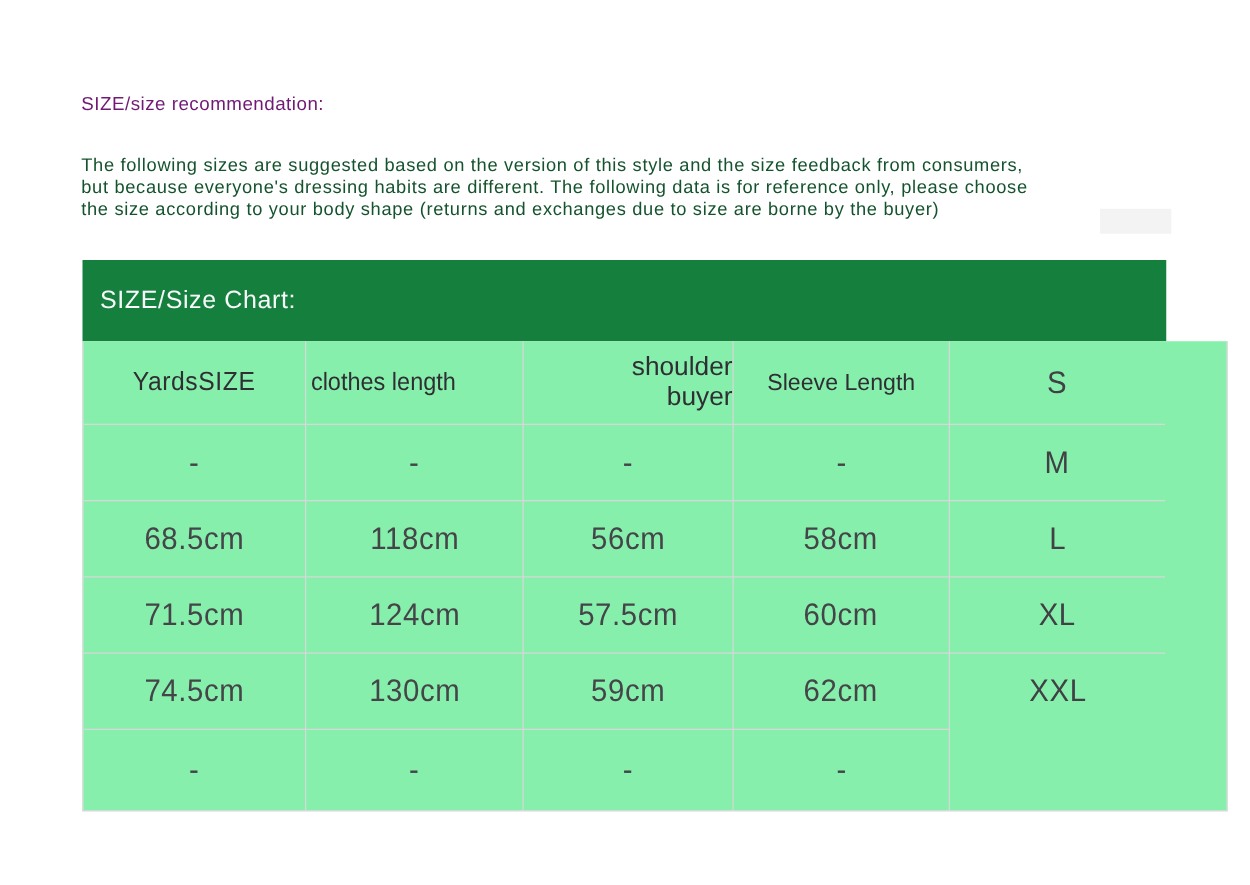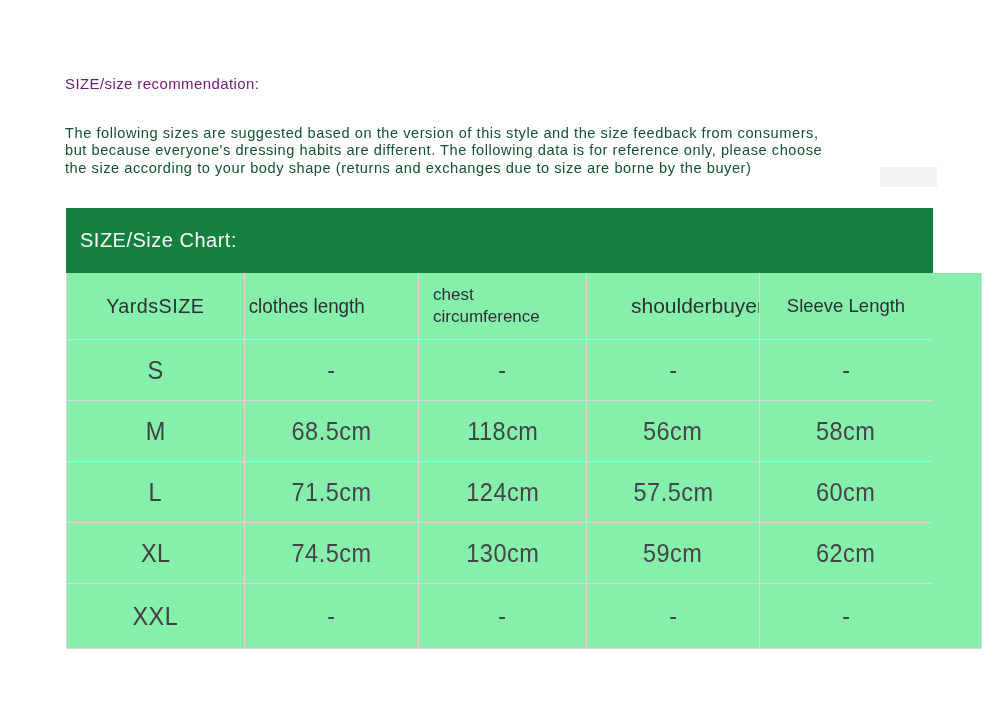--- a/index.html
+++ b/index.html
@@ -59,21 +59,21 @@
   .size-table > .cell:nth-child(5n) { border-right: none; }
   .size-table > .cell:nth-last-child(-n+5) { border-bottom: none; }
 
   
   .h0 { font-size: 21px; letter-spacing: 0.5px; }
   .h1 { font-size: 20px; justify-content: flex-start; padding-right: 3px; }
   .h2 { font-size: 17px; line-height: 22px;
         flex-direction: column; align-items: flex-start; justify-content: center;
         padding-left: 14px; }
   .h3 { font-size: 21px; line-height: 24px;
-        flex-direction: row; align-items: center; justify-content: center;
+        flex-direction: column; align-items: flex-end; justify-content: center;
         padding-left: 49px; }
   .h4 { font-size: 18.5px; }
 
   
   .lbl { font-size: 25px; letter-spacing: 0.5px; color: #404045; }
   .val { font-size: 25px; letter-spacing: 0.5px; color: #454549; }
   .cnd { display: inline-block; transform: scaleX(0.94); }
 </style>
 </head>
 <body>
@@ -94,24 +94,20 @@
     <span class="title">SIZE/Size Chart:</span>
   </div>
 
   <div class="size-table">
 
     <div class="cell h0">
       <span class="cnd">YardsSIZE</span>
     </div>
     <div class="cell h1">
       <span class="cnd">clothes length</span>
-    </div>
-    <div class="cell h2">
-      <span>chest</span>
-      <span>circumference</span>
     </div>
     <div class="cell h3">
       <span>shoulder</span>
       <span>buyer</span>
     </div>
     <div class="cell h4">
       <span>Sleeve Length</span>
     </div>
 
     <div class="cell lbl">

